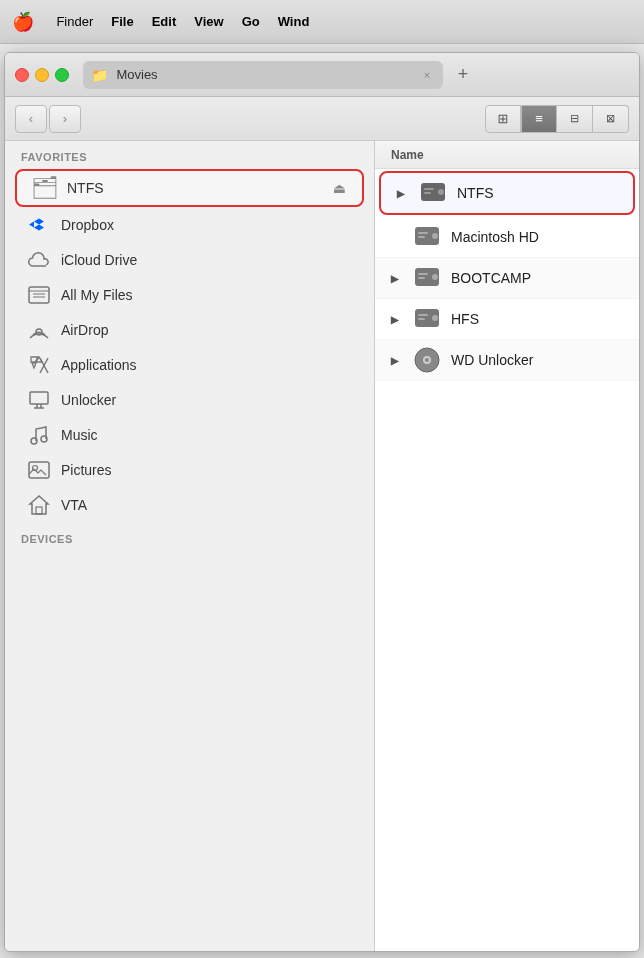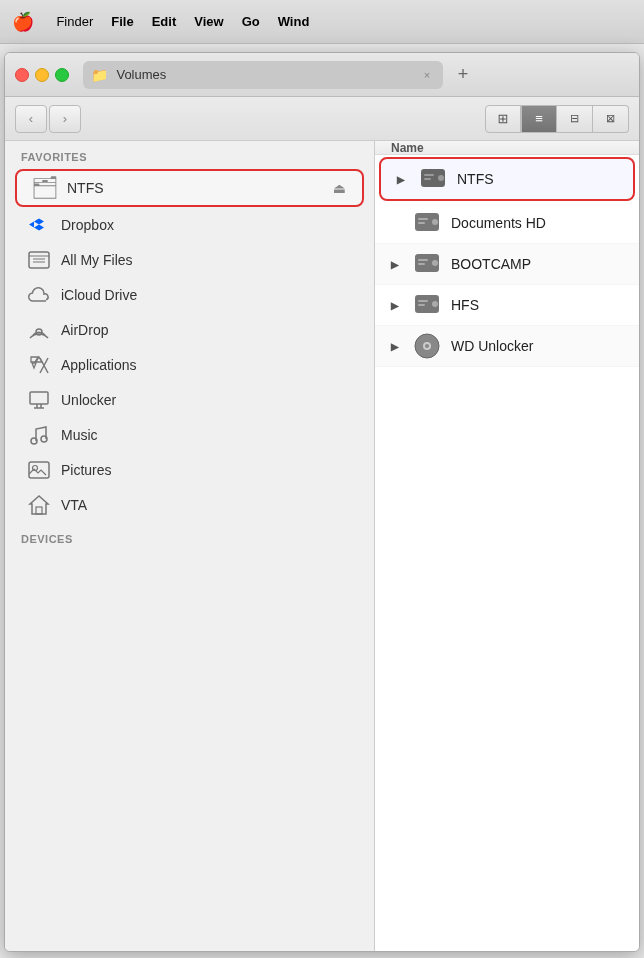--- a/index.html
+++ b/index.html
@@ -244,21 +244,21 @@
       color: #888;
     }
 
     
     .main-panel {
       flex: 1;
       background: #fff;
       overflow-y: auto;
     }
     .column-header {
-      height: 14px;
+      height: 28px;
       background: linear-gradient(to bottom, #f5f5f5, #ebebeb);
       border-bottom: 1px solid #ddd;
       display: flex;
       align-items: center;
       padding: 0 16px;
     }
     .column-header-name {
       font-size: 12px;
       font-weight: 600;
       color: #555;
@@ -324,21 +324,21 @@
 <div class="window">
 
   <div class="title-bar">
     <div class="traffic-lights">
       <div class="traffic-light tl-red"></div>
       <div class="traffic-light tl-yellow"></div>
       <div class="traffic-light tl-green"></div>
     </div>
     <div class="tab-container">
       <span class="tab-folder-icon">📁</span>
-      <span class="tab-title">Volumes</span>
+      <span class="tab-title">Movies</span>
       <span class="tab-close">×</span>
     </div>
     <div class="tab-add">+</div>
   </div>
 
   <div class="toolbar">
     <div class="nav-buttons">
       <div class="nav-btn">
         <span>‹</span>
       </div>
@@ -379,37 +379,37 @@
         <span class="sidebar-item-icon" style="color:#0061ff;">
           <svg width="22" height="22" viewBox="0 0 22 22">
               <path d="M11 4.5L6 7.5l5 3-5 3 5 3 5-3-5-3 5-3zM6 13.5l-5-3 5-3-5-3 5 3z" fill="#0061ff"></path>
             </svg>
         </span>
         <span class="sidebar-item-label">Dropbox</span>
       </div>
 
       <div class="sidebar-item">
         <span class="sidebar-item-icon" style="color:#666;">
+          <svg width="24" height="18" viewBox="0 0 24 18">
+              <path d="M19 15H6a4 4 0 01-.5-8A5.5 5.5 0 0117 8a3 3 0 012 5.8" fill="none" stroke="#777" stroke-width="1.5"></path>
+            </svg>
+        </span>
+        <span class="sidebar-item-label">iCloud Drive</span>
+      </div>
+
+      <div class="sidebar-item">
+        <span class="sidebar-item-icon" style="color:#666;">
           <svg width="22" height="18" viewBox="0 0 22 18">
               <rect x="1" y="1" width="20" height="16" rx="2" fill="none" stroke="#777" stroke-width="1.5"></rect>
               <line x1="1" y1="5" x2="21" y2="5" stroke="#777" stroke-width="1"></line>
               <line x1="5" y1="8" x2="17" y2="8" stroke="#777" stroke-width="1"></line>
               <line x1="5" y1="11" x2="17" y2="11" stroke="#777" stroke-width="1"></line>
             </svg>
         </span>
         <span class="sidebar-item-label">All My Files</span>
-      </div>
-
-      <div class="sidebar-item">
-        <span class="sidebar-item-icon" style="color:#666;">
-          <svg width="24" height="18" viewBox="0 0 24 18">
-              <path d="M19 15H6a4 4 0 01-.5-8A5.5 5.5 0 0117 8a3 3 0 012 5.8" fill="none" stroke="#777" stroke-width="1.5"></path>
-            </svg>
-        </span>
-        <span class="sidebar-item-label">iCloud Drive</span>
       </div>
 
       <div class="sidebar-item">
         <span class="sidebar-item-icon">
           <svg width="22" height="22" viewBox="0 0 22 22">
               <circle cx="11" cy="13" r="3" fill="none" stroke="#777" stroke-width="1.5"></circle>
               <path d="M5 16 A8 8 0 0 1 17 16" fill="none" stroke="#777" stroke-width="1.5"></path>
               <path d="M2 19 A12 12 0 0 1 20 19" fill="none" stroke="#777" stroke-width="1.5"></path>
             </svg>
         </span>
@@ -500,21 +500,21 @@
       <div class="main-item">
         <span class="main-item-arrow" style="visibility:hidden;">▶</span>
         <span class="main-item-icon">
           <svg width="28" height="26" viewBox="0 0 28 26">
             <rect x="2" y="3" width="24" height="18" rx="3" fill="#777"></rect>
             <circle cx="22" cy="12" r="3" fill="#aaa"></circle>
             <rect x="5" y="8" width="10" height="2" rx="1" fill="#aaa"></rect>
             <rect x="5" y="12" width="7" height="2" rx="1" fill="#aaa"></rect>
           </svg>
         </span>
-        <span class="main-item-label">Documents HD</span>
+        <span class="main-item-label">Macintosh HD</span>
       </div>
 
       <div class="main-item">
         <span class="main-item-arrow" style="color:#555; font-weight:bold;">▶</span>
         <span class="main-item-icon">
           <svg width="28" height="26" viewBox="0 0 28 26">
             <rect x="2" y="3" width="24" height="18" rx="3" fill="#777"></rect>
             <circle cx="22" cy="12" r="3" fill="#aaa"></circle>
             <rect x="5" y="8" width="10" height="2" rx="1" fill="#aaa"></rect>
             <rect x="5" y="12" width="7" height="2" rx="1" fill="#aaa"></rect>

